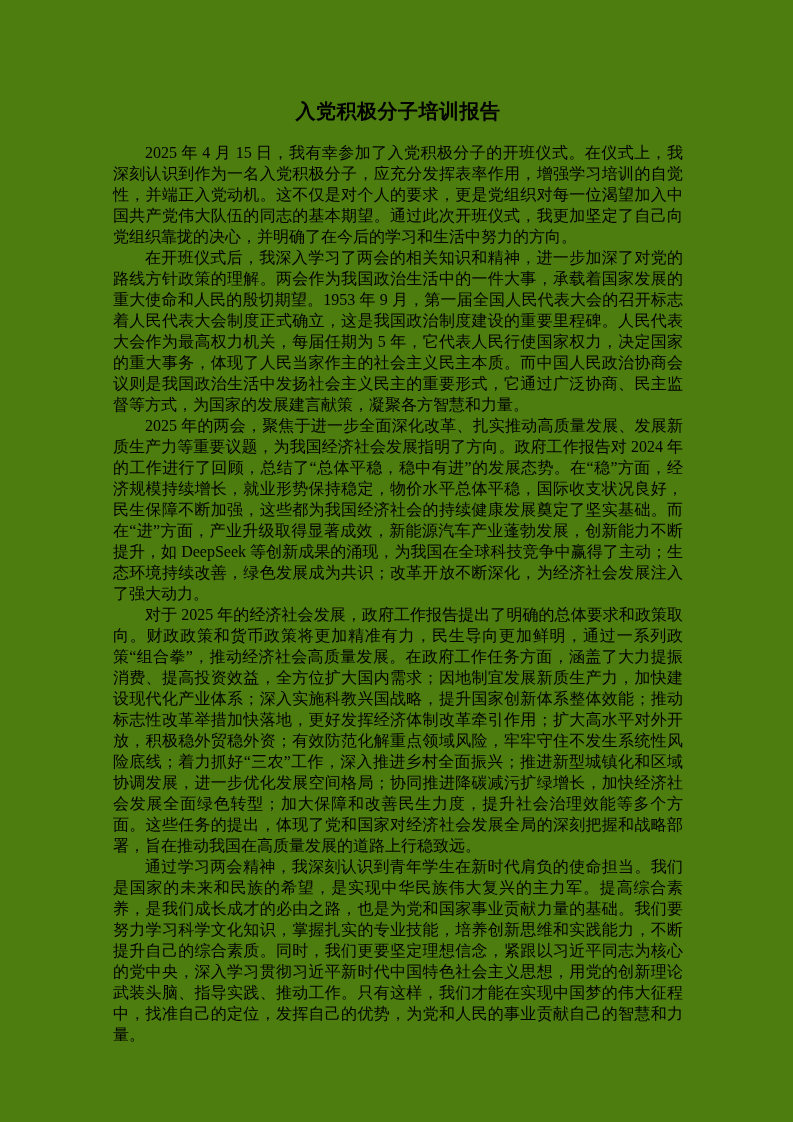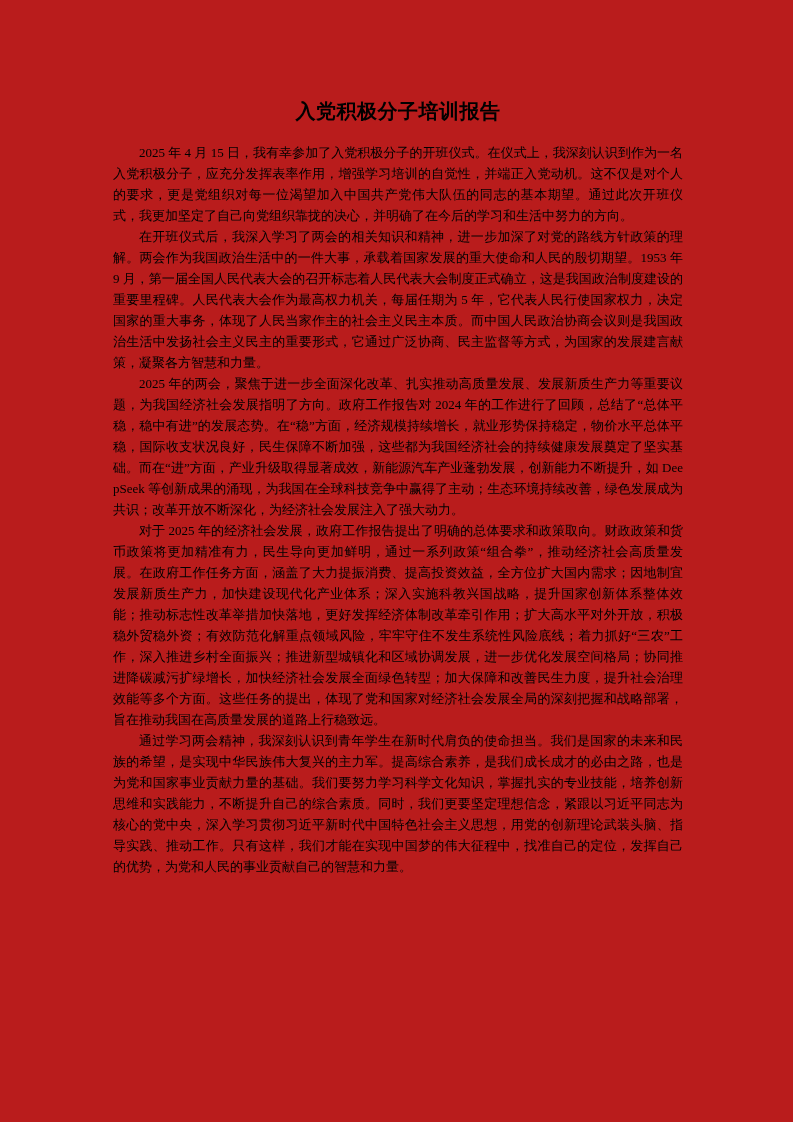--- a/index.html
+++ b/index.html
@@ -11,33 +11,33 @@
     width: 793px;
     height: 1122px;
     overflow: hidden;
     font-family: "Liberation Serif", "DejaVu Serif", serif;
     color: #000000;
   }
   .page {
     box-sizing: border-box;
     width: 793px;
     height: 1122px;
-    background: #b91c1c;
+    background: #4d7c0f;
     padding: 98px 110px 0 113px;
   }
   .doc-title {
     font-size: 20px;
     line-height: 26px;
     font-weight: bold;
     text-align: center;
     margin: 0 0 18px 0;
     letter-spacing: 0.5px;
   }
   .doc-paragraph {
-    font-size: 13px;
+    font-size: 16px;
     line-height: 21px;
     text-align: justify;
     text-justify: inter-ideograph;
     text-indent: 2em;
     margin: 0;
     word-break: break-all;
   }
 </style>
 </head>
 <body>

